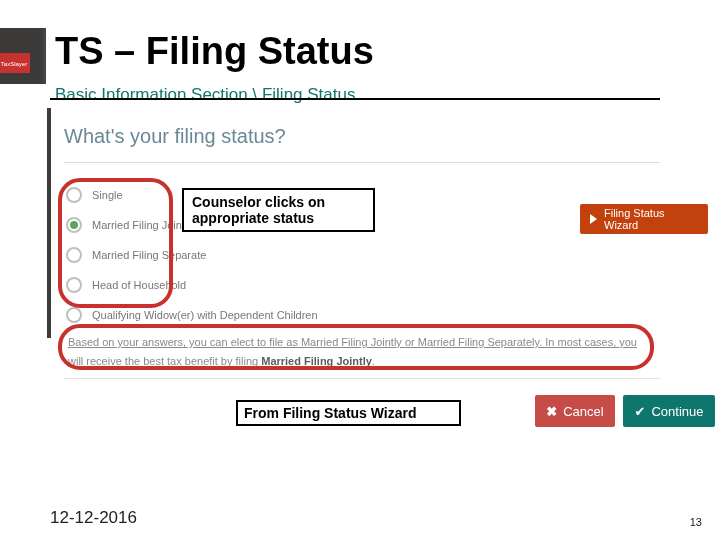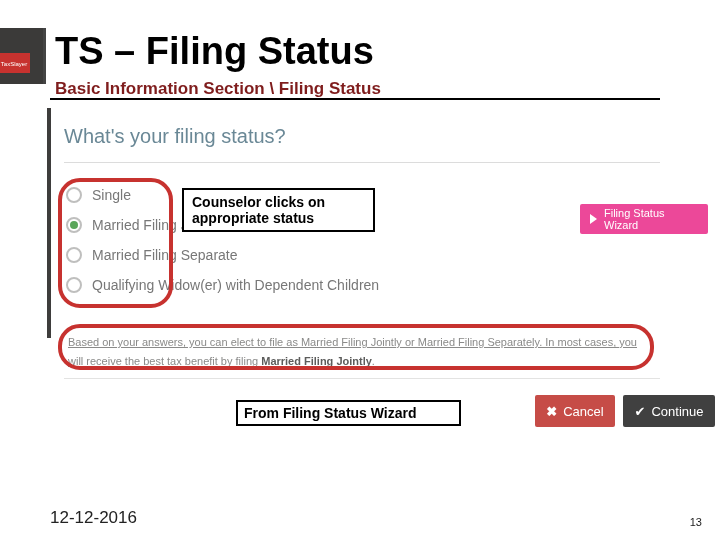--- a/index.html
+++ b/index.html
@@ -7,60 +7,60 @@
 
   .slide { position: relative; width: 720px; height: 540px; }
 
   
   .bar-dark-top { position: absolute; left: 0; top: 28px; width: 46px; height: 56px; background: #3b3a39; border-right: 3px solid #444; }
   .bar-red { position: absolute; left: 0; top: 53px; width: 30px; height: 20px; background: #c7322f; }
   .bar-red-label { position:absolute; left:0; top:54px; width:28px; height:20px; color:#fff; font-size:6px; text-align:center; line-height:20px; overflow:hidden; }
 
   .title-wrap { position: absolute; left: 55px; top: 30px; right: 20px; }
   .title { font-size: 38px; font-weight: 700; color: #000; letter-spacing: 0px; }
-  .breadcrumb { font-size: 17px; font-weight: 700; color: #7f1d1d; margin-top: 6px; }
+  .breadcrumb { font-size: 17px; font-weight: 400; color: #0f766e; margin-top: 12px; }
   .title-rule { position: absolute; left: 50px; right: 60px; top: 98px; height: 2px; background: #000; }
   .side-accent { position: absolute; left: 47px; top: 108px; width: 4px; height: 230px; background: #3e3d3c; }
 
   .shot { position: absolute; left: 64px; top: 125px; width: 596px; height: 280px; background: #fff; }
   .question { font-size: 20px; color: #6a8896; font-weight: 400; filter: blur(0.4px); }
   .grey-strip { position: absolute; left: 0; top: 37px; width: 596px; height: 1px; background: #dcdcdc; }
 
   
   .radios { position: absolute; left: 2px; top: 55px; width: 360px; }
   .radio-row { display: flex; align-items: center; height: 30px; filter: blur(0.6px); }
   .radio { width: 16px; height: 16px; border: 2px solid #bfbfbe; border-radius: 50%; margin-right: 10px; position: relative; }
   .radio.sel::after { content: ""; position: absolute; left: 2px; top: 2px; width: 8px; height: 8px; background: #5aa65a; border-radius: 50%; }
-  .radio-label { font-size: 14px; color: #777; }
+  .radio-label { font-size: 11px; color: #777; }
 
   
   .red-oval { position: absolute; border: 4px solid #c7322f; border-radius: 22px; }
   .red-oval.big { left: 58px; top: 178px; width: 115px; height: 130px; }
   .red-oval.wide { left: 58px; top: 324px; width: 596px; height: 46px; }
 
   
   .callout { position: absolute; background: #fff; border: 2px solid #000; padding: 4px 8px; font-family: Arial, sans-serif; font-weight: 700; font-size: 14px; color: #000; }
   .callout.a { left: 182px; top: 188px; width: 193px; }
   .callout.b { left: 236px; top: 400px; width: 225px; font-size: 14px; text-align: left; padding: 3px 6px; }
 
   
   .help-text { position: absolute; left: 454px; top: 57px; font-size: 11px; color: #888; filter: blur(0.6px); }
-  .wizard-btn { position: absolute; left: 516px; top: 79px; width: 128px; height: 30px; background: #ec4899; color: #fff; font-size: 11px; display: flex; align-items: center; padding: 11px 10px; border-radius: 2px; filter: blur(0.4px); }
+  .wizard-btn { position: absolute; left: 516px; top: 79px; width: 128px; height: 30px; background: #c2410c; color: #fff; font-size: 11px; display: flex; align-items: center; padding: 11px 10px; border-radius: 2px; filter: blur(0.4px); }
   .wizard-btn .tri { width: 0; height: 0; border-left: 7px solid #fff; border-top: 5px solid transparent; border-bottom: 5px solid transparent; margin-right: 7px; }
 
   
   .reco { position: absolute; left: 4px; top: 208px; color: #8a8a89; font-size: 11px; line-height: 19px; width: 580px; filter: blur(0.6px); text-decoration: underline; }
   .reco b { color: #5c5c5b; }
 
   .hr2 { position: absolute; left: 0; top: 253px; width: 596px; height: 1px; background: #e3e3e2; }
 
   
   .btn { position: absolute; height: 32px; border-radius: 2px; color: #fff; font-size: 13px; display: flex; align-items: center; justify-content: center; gap: 6px; filter: blur(0.3px); }
   .btn-cancel { left: 535px; top: 395px; width: 80px; background: #c64c47; }
-  .btn-continue { left: 623px; top: 395px; width: 92px; background: #404040; }
+  .btn-continue { left: 623px; top: 395px; width: 92px; background: #0f766e; }
   .icon-x { font-weight: 700; }
   .icon-check::before { content: "\2714"; font-size: 13px; }
 
   
   .footer-date { position: absolute; left: 50px; bottom: 12px; font-size: 17px; color: #222; }
   .footer-center { position: absolute; left: 0; right: 0; bottom: 12px; text-align: center; font-size: 11px; color: #222; }
   .footer-page { position: absolute; right: 18px; bottom: 12px; font-size: 11px; color: #222; }
 </style>
 </head>
 <body>
@@ -89,20 +89,24 @@
       <div class="radio-row">
         <span class="radio sel"></span>
         <span class="radio-label">Married Filing Joint</span>
       </div>
       <div class="radio-row">
         <span class="radio"></span>
         <span class="radio-label">Married Filing Separate</span>
       </div>
       <div class="radio-row">
         <span class="radio"></span>
+        <span class="radio-label">Head of Household</span>
+      </div>
+      <div class="radio-row">
+        <span class="radio"></span>
         <span class="radio-label">Qualifying Widow(er) with Dependent Children</span>
       </div>
     </div>
 
     <div class="wizard-btn">
       <span class="tri"></span>
       <span>Filing Status Wizard</span>
     </div>
 
     <div class="reco">

